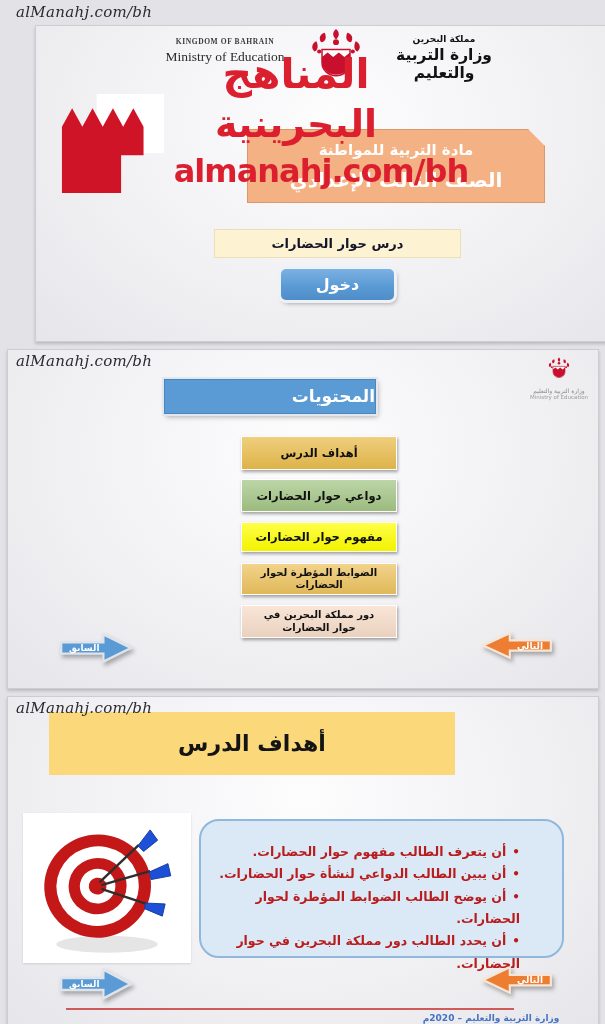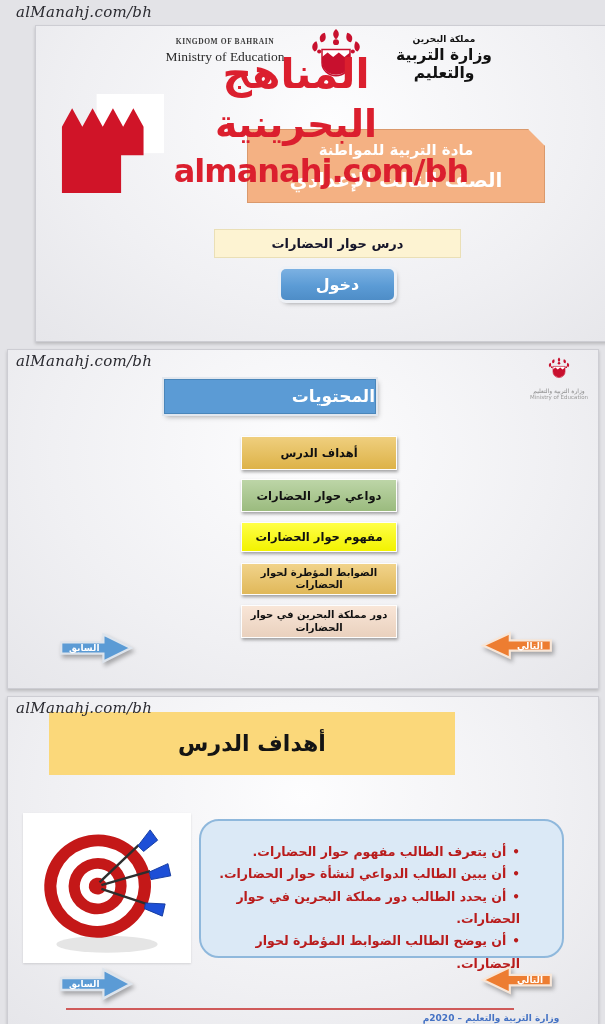--- a/index.html
+++ b/index.html
@@ -75,21 +75,21 @@
     box-sizing:border-box;width:156px;margin:0 0 10px 0;
     border:1px solid #fdfdfd;box-shadow:1px 2px 3px rgba(0,0,0,.35);
     display:flex;align-items:center;justify-content:center;text-align:center;
     font-weight:bold;color:#101010;direction:rtl;cursor:pointer;
     background-image:linear-gradient(180deg,rgba(255,255,255,.28),rgba(0,0,0,.05));
   }
   .menu-item:nth-child(1){height:34px;font-size:11.5px;margin-bottom:9px;}
   .menu-item:nth-child(2){height:33px;font-size:11.5px;}
   .menu-item:nth-child(3){height:30px;font-size:11.5px;margin-bottom:11px;}
   .menu-item:nth-child(4){height:32px;font-size:10px;line-height:1.25;padding:0 6px;}
-  .menu-item:nth-child(5){height:33px;font-size:10px;line-height:1.25;padding:0 0;text-align:center;}
+  .menu-item:nth-child(5){height:33px;font-size:10px;line-height:1.25;padding:0 13px;text-align:center;}
 
   .arrow{position:absolute;filter:drop-shadow(2px 3px 2px rgba(0,0,0,.3));cursor:pointer;}
   .arrow svg{width:100%;height:100%;display:block;}
   .arrow .lbl{
     position:absolute;top:0;height:100%;display:flex;align-items:center;
     color:#fff;font-size:9px;font-weight:bold;direction:rtl;
   }
   .arrow.prev .lbl{left:10px;}
   .arrow.next .lbl{right:10px;}
   #s2-prev{left:51px;top:282px;width:74px;height:32px;}
@@ -250,22 +250,22 @@
   <div class="target-fig">
     <svg>
         <use href="#target"></use>
       </svg>
   </div>
 
   <div class="obj-box">
     <ul>
         <li>أن يتعرف الطالب مفهوم حوار الحضارات.</li>
         <li>أن يبين الطالب الدواعي لنشأة حوار الحضارات.</li>
+        <li>أن يوضح الطالب الضوابط المؤطرة لحوار الحضارات.</li>
         <li>أن يحدد الطالب دور مملكة البحرين في حوار الحضارات.</li>
-        <li>أن يوضح الطالب الضوابط المؤطرة لحوار الحضارات.</li>
       </ul>
   </div>
 
   <div class="arrow prev" id="s3-prev">
     <svg>
         <use href="#arrow-right"></use>
       </svg>
     <span class="lbl">السابق</span>
   </div>
   <div class="arrow next" id="s3-next">

